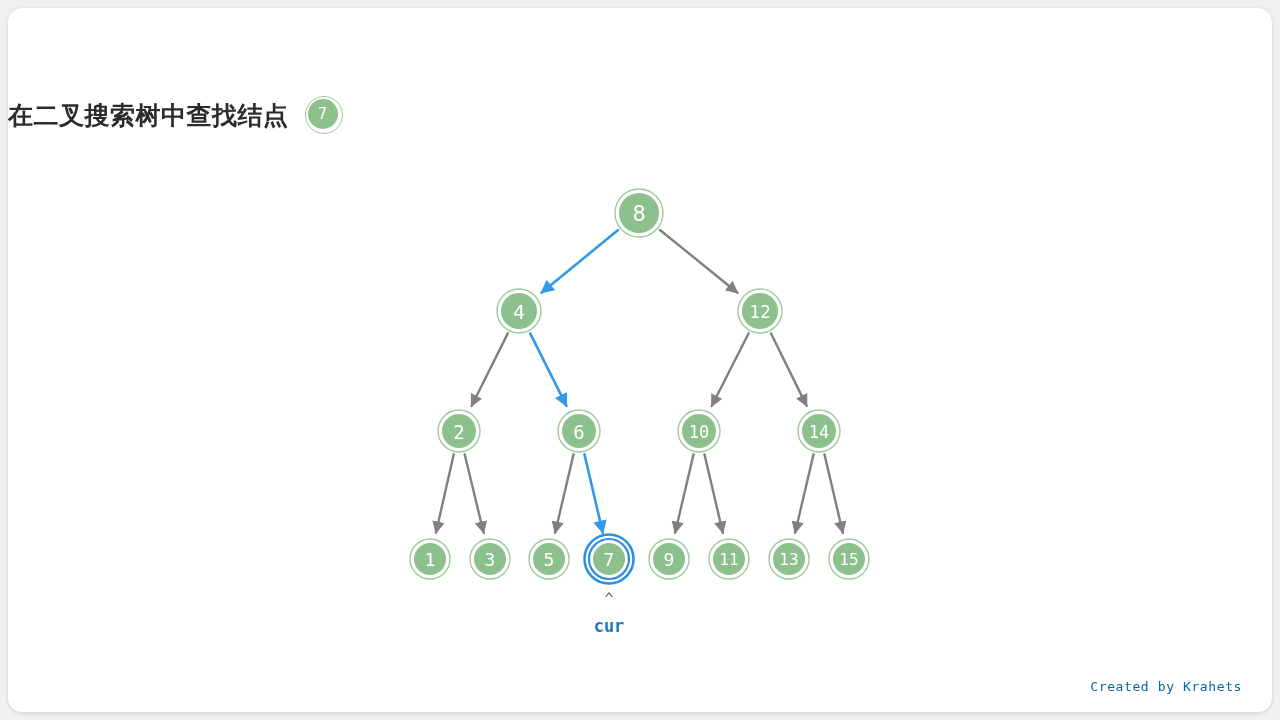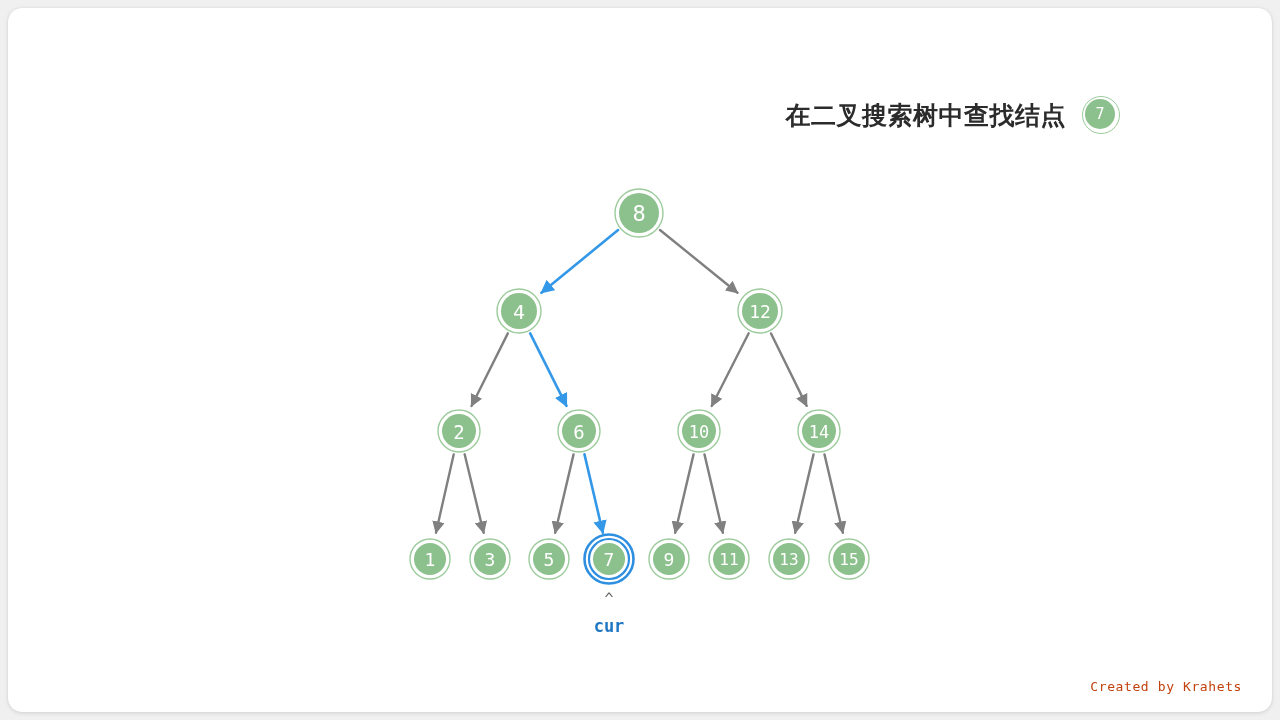--- a/index.html
+++ b/index.html
@@ -32,21 +32,21 @@
     position: absolute;
     left: 0; top: 0;
     width: 1264px;
     height: 704px;
   }
   .title-wrap {
     position: absolute;
     left: 0;
     top: 88px;
     width: 1112px;
-    text-align: right;
+    text-align: left;
     pointer-events: none;
   }
   .title-inner {
     display: inline-flex;
     align-items: center;
     gap: 16px;
   }
   .title-text {
     font-family: "Liberation Sans", sans-serif;
     font-size: 25px;
@@ -79,21 +79,21 @@
     display: flex;
     align-items: center;
     justify-content: center;
   }
   .credit {
     position: absolute;
     right: 30px;
     bottom: 18px;
     font-family: "DejaVu Sans Mono", monospace;
     font-size: 13px;
-    color: #c2410c;
+    color: #0369a1;
     letter-spacing: 0.6px;
     text-align: center;
   }
   text.node-label {
     font-family: "DejaVu Sans Mono", monospace;
     fill: #ffffff;
     text-anchor: middle;
     dominant-baseline: central;
   }
   text.ptr-label {

